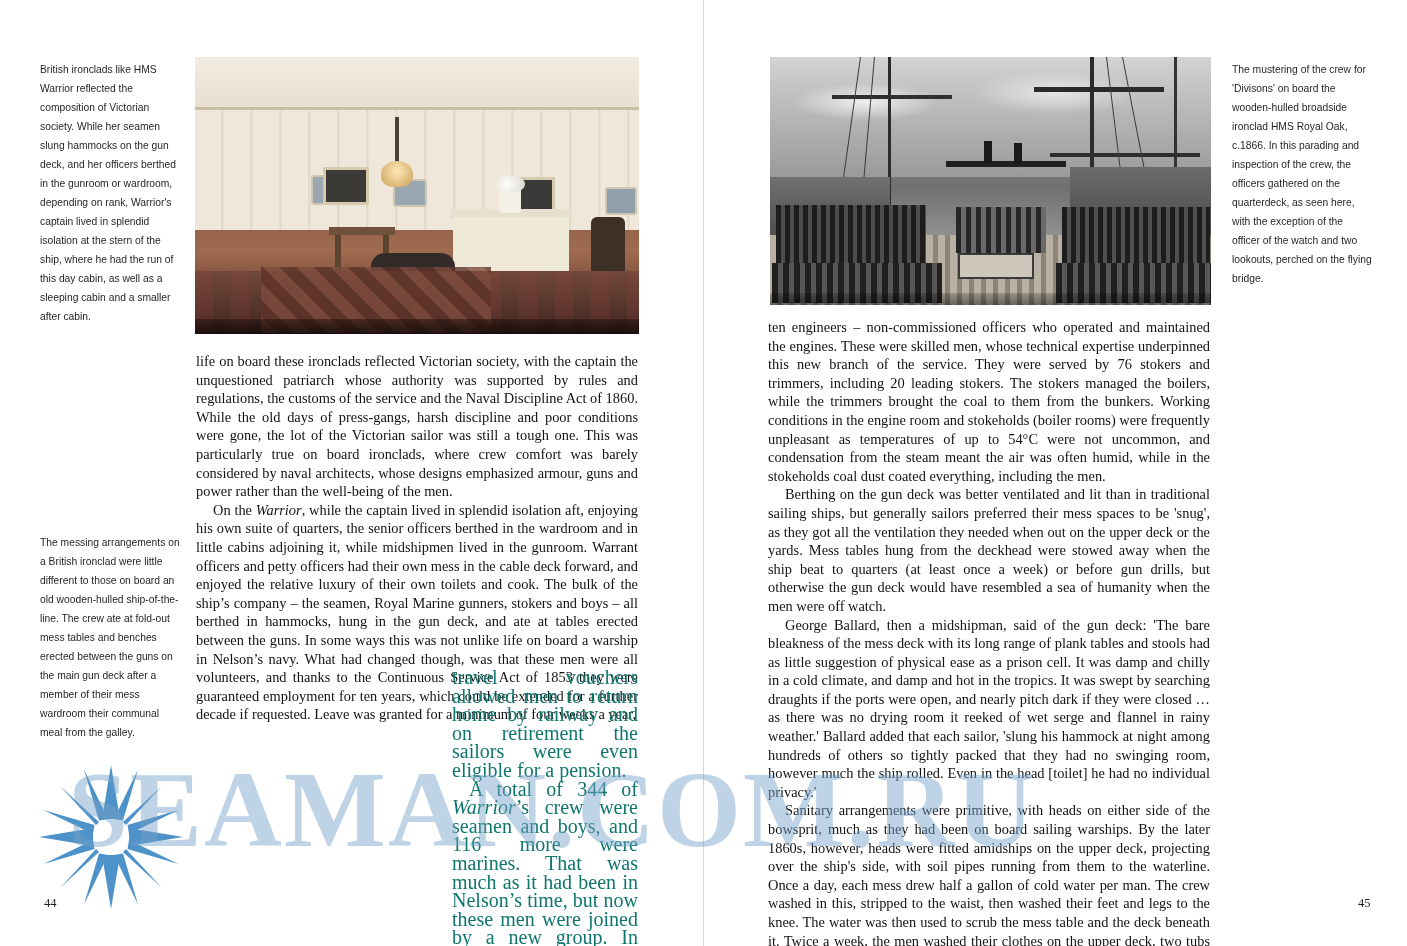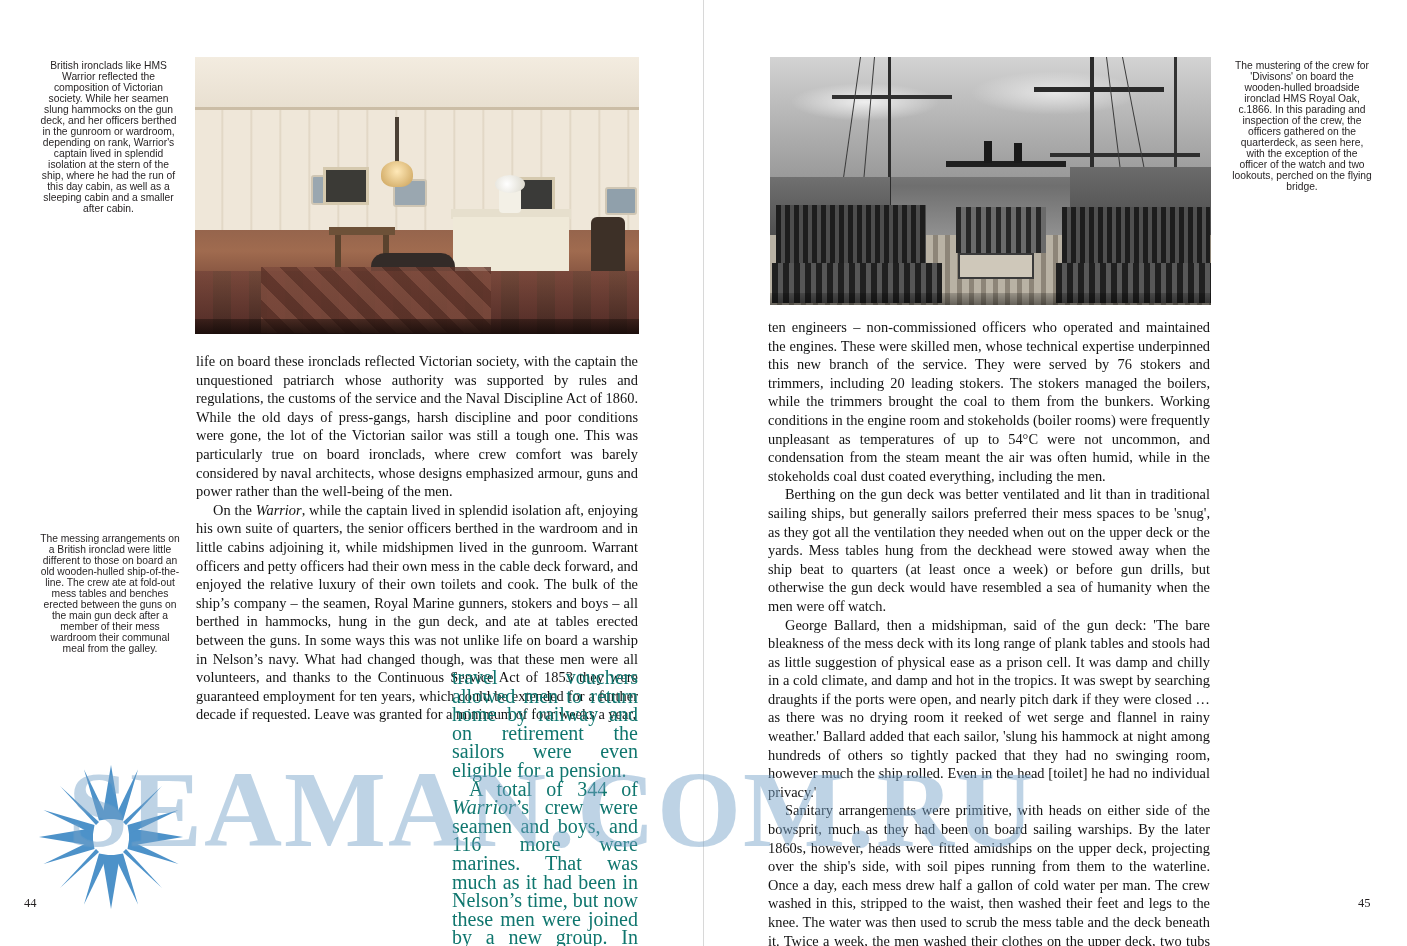--- a/index.html
+++ b/index.html
@@ -34,23 +34,23 @@
     height: 946px;
   }
   .page-left { left: 0; width: 703px; }
   .page-right { left: 704px; width: 703px; }
 
   
   .caption {
     position: absolute;
     font-family: "Liberation Sans", sans-serif;
     font-size: 10.3px;
-    line-height: 11px;
+    line-height: 19px;
     color: #231f20;
-    text-align: center;
+    text-align: left;
   }
 
   
   .bodycol {
     position: absolute;
     font-family: "Liberation Serif", serif;
     font-size: 14.4px;
     line-height: 18.6px;
     text-align: justify;
     color: #121212;
@@ -203,21 +203,21 @@
     <div class="bodycol" style="left:196px; top:352px; width:442px;">
       <p>life on board these ironclads reflected Victorian society, with the captain the unquestioned patriarch whose authority was supported by rules and regulations, the customs of the service and the Naval Discipline Act of 1860. While the old days of press-gangs, harsh discipline and poor conditions were gone, the lot of the Victorian sailor was still a tough one. This was particularly true on board ironclads, where crew comfort was barely considered by naval architects, whose designs emphasized armour, guns and power rather than the well-being of the men.</p>
       <p class="ind">On the <i>Warrior</i>, while the captain lived in splendid isolation aft, enjoying his own suite of quarters, the senior officers berthed in the wardroom and in little cabins adjoining it, while midshipmen lived in the gunroom. Warrant officers and petty officers had their own mess in the cable deck forward, and enjoyed the relative luxury of their own toilets and cook. The bulk of the ship’s company – the seamen, Royal Marine gunners, stokers and boys – all berthed in hammocks, hung in the gun deck, and ate at tables erected between the guns. In some ways this was not unlike life on board a warship in Nelson’s navy. What had changed though, was that these men were all volunteers, and thanks to the Continuous Service Act of 1853 they were guaranteed employment for ten years, which could be extended for a further decade if requested. Leave was granted for a minimum of four weeks a year,</p>
     </div>
 
     <div class="narrowcol" style="left:452px; top:668px; width:186px;">
       <p>travel vouchers allowed men to return home by railway and on retirement the sailors were even eligible for a pension.</p>
       <p class="ind">A total of 344 of <i>Warrior</i>’s crew were seamen and boys, and 116 more were marines. That was much as it had been in Nelson’s time, but now these men were joined by a new group. In <i>Warrior</i>, two chief engineers, both officers, managed the ship’s Steam Department. Assisting them were</p>
     </div>
 
-    <div class="folio" style="left:24px; top:896px;">44</div>
+    <div class="folio" style="left:44px; top:896px;">44</div>
   </div>
 
   <div class="page page-right">
 
     <div class="photo engraving" style="left:66px; top:57px; width:441px; height:248px;">
 
       <div class="eng-layer" style="left:0;top:0;width:441px;height:120px;background:linear-gradient(to bottom,#d3d3d3,#b3b3b3 55%,#9a9a9a);"></div>
 
       <div class="eng-layer" style="left:20px;top:26px;width:150px;height:38px;background:radial-gradient(ellipse at 50% 50%,rgba(255,255,255,0.75),rgba(255,255,255,0) 70%);"></div>
       <div class="eng-layer" style="left:200px;top:14px;width:170px;height:44px;background:radial-gradient(ellipse at 50% 50%,rgba(255,255,255,0.6),rgba(255,255,255,0) 70%);"></div>

